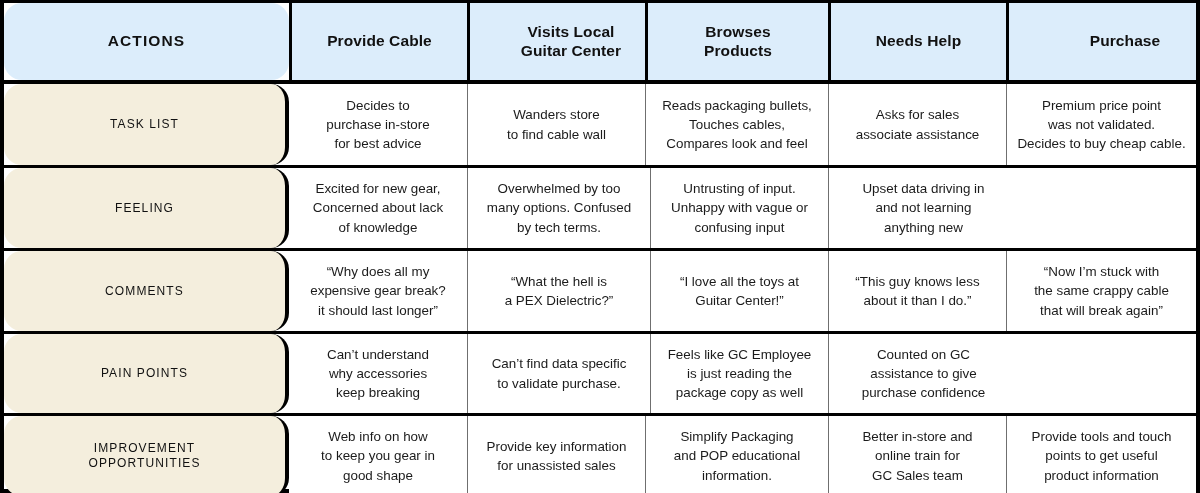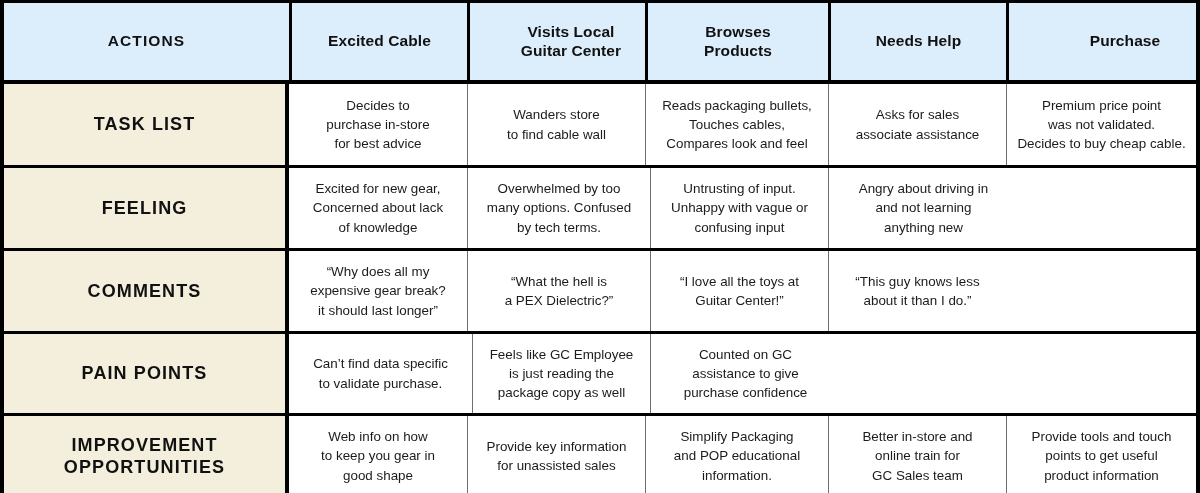--- a/index.html
+++ b/index.html
@@ -69,38 +69,38 @@
   .jm-row.body .cell {
     box-sizing: border-box;
     display: flex;
     align-items: center;
     justify-content: center;
     text-align: center;
     padding: 4px 10px;
   }
   .jm-row.body .cell.label {
     background: #f4eedd;
-    font-weight: bold;
-    font-size: 18px;
+    font-weight: normal;
+    font-size: 12px;
     letter-spacing: 1.1px;
     line-height: 1.25;
     border-right: 4px solid #000000;
   }
   .jm-row.body .cell.data {
     background: #ffffff;
     font-size: 13.4px;
     line-height: 1.42;
     color: #1b1b1b;
   }
   .jm-row.body .cell.data + .cell.data {
     border-left: 1.5px solid #6f6f6f;
   }
 
   
-  .col-label { flex: 0 0 285px; }
+  .col-label { flex: 0 0 285px; border-radius: 18px; }
   .col-d1    { flex: 0 0 178px; }
   .col-d2    { flex: 0 0 178px; padding-left: 27px; }
   .col-d3    { flex: 0 0 183px; }
   .col-d4    { flex: 0 0 178px; }
   .col-d5    { flex: 0 0 190px; padding-left: 45px; }
 
   
   .jm-row.header .col-label { flex: 0 0 285px; }
 
   .cell-text {
@@ -121,21 +121,21 @@
 </head>
 <body>
 
 <div id="journey-map">
 
   <div class="jm-row header">
     <div class="cell label col-label">
       <span class="cell-text">ACTIONS</span>
     </div>
     <div class="cell data col-d1">
-      <span class="cell-text">Excited Cable</span>
+      <span class="cell-text">Provide Cable</span>
     </div>
     <div class="cell data col-d2">
       <span class="cell-text">Visits Local
 Guitar Center</span>
     </div>
     <div class="cell data col-d3">
       <span class="cell-text">Browses
 Products</span>
     </div>
     <div class="cell data col-d4">
@@ -188,21 +188,21 @@
       <span class="cell-text">Overwhelmed by too
 many options. Confused
 by tech terms.</span>
     </div>
     <div class="cell data col-d4">
       <span class="cell-text">Untrusting of input.
 Unhappy with vague or
 confusing input</span>
     </div>
     <div class="cell data col-d5">
-      <span class="cell-text">Angry about driving in
+      <span class="cell-text">Upset data driving in
 and not learning
 anything new</span>
     </div>
   </div>
 
   <div class="jm-row body h-comments">
     <div class="cell label col-label">
       <span class="cell-text">COMMENTS</span>
     </div>
     <div class="cell data col-d1">
@@ -215,25 +215,35 @@
 a PEX Dielectric?”</span>
     </div>
     <div class="cell data col-d2">
       <span class="cell-text">“I love all the toys at
 Guitar Center!”</span>
     </div>
     <div class="cell data col-d4">
       <span class="cell-text">“This guy knows less
 about it than I do.”</span>
     </div>
+    <div class="cell data col-d5">
+      <span class="cell-text">“Now I’m stuck with
+the same crappy cable
+that will break again”</span>
+    </div>
   </div>
 
   <div class="jm-row body h-pain">
     <div class="cell label col-label">
       <span class="cell-text">PAIN POINTS</span>
+    </div>
+    <div class="cell data col-d1">
+      <span class="cell-text">Can’t understand
+why accessories
+keep breaking</span>
     </div>
     <div class="cell data col-d3">
       <span class="cell-text">Can’t find data specific
 to validate purchase.</span>
     </div>
     <div class="cell data col-d4">
       <span class="cell-text">Feels like GC Employee
 is just reading the
 package copy as well</span>
     </div>

